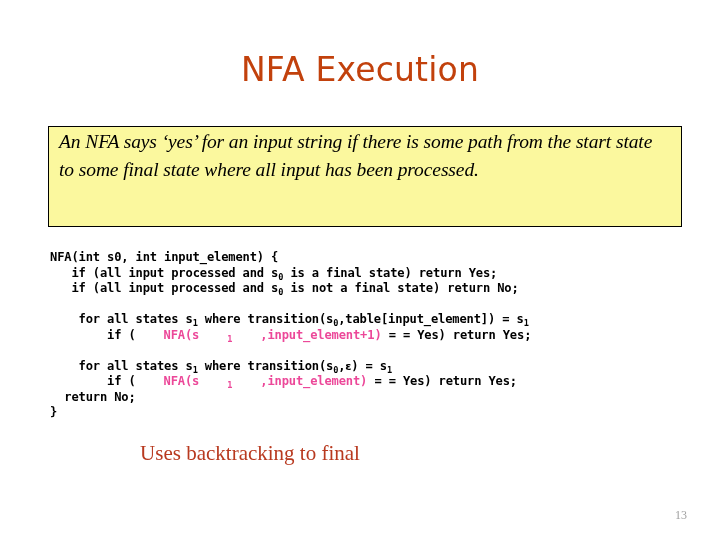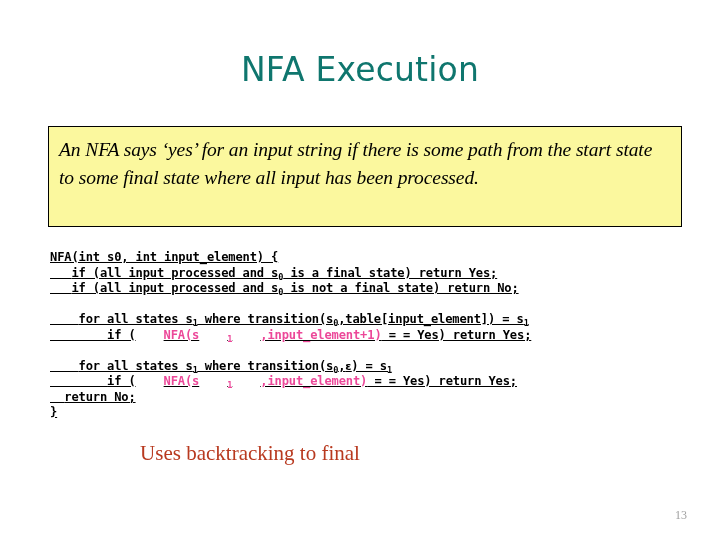--- a/index.html
+++ b/index.html
@@ -24,36 +24,36 @@
   .slide-title {
     position: absolute;
     left: 0;
     top: 52px;
     width: 720px;
     text-align: center;
     font-family: "DejaVu Sans", sans-serif;
     font-size: 33px;
     font-weight: 400;
     letter-spacing: 0.2px;
-    color: #0f766e;
+    color: #c2410c;
     line-height: 1.1;
     white-space: nowrap;
   }
 
   
   .callout {
     position: absolute;
     left: 48px;
     top: 126px;
     width: 634px;
     height: 101px;
     background: #fbf89e;
     border: 1px solid #000000;
     box-sizing: border-box;
-    padding: 9px 10px 0 10px;
+    padding: 1px 10px 0 10px;
   }
   .callout-text {
     font-family: "Liberation Serif", "DejaVu Serif", serif;
     font-style: italic;
     font-size: 19.5px;
     line-height: 28px;
     color: #000000;
     letter-spacing: -0.1px;
   }
 
@@ -67,21 +67,20 @@
     font-size: 12.1px;
     font-weight: bold;
     line-height: 15.5px;
     color: #000000;
     white-space: pre;
     letter-spacing: -0.15px;
   }
   .code-line {
     white-space: pre;
     min-height: 15.5px;
-    text-decoration: underline;
   }
   .code-line.blank {
     height: 15.5px;
   }
   .hl {
     color: #ec4899;
     margin-left: 28px;
   }
   .sub {
     font-size: 8.6px;

